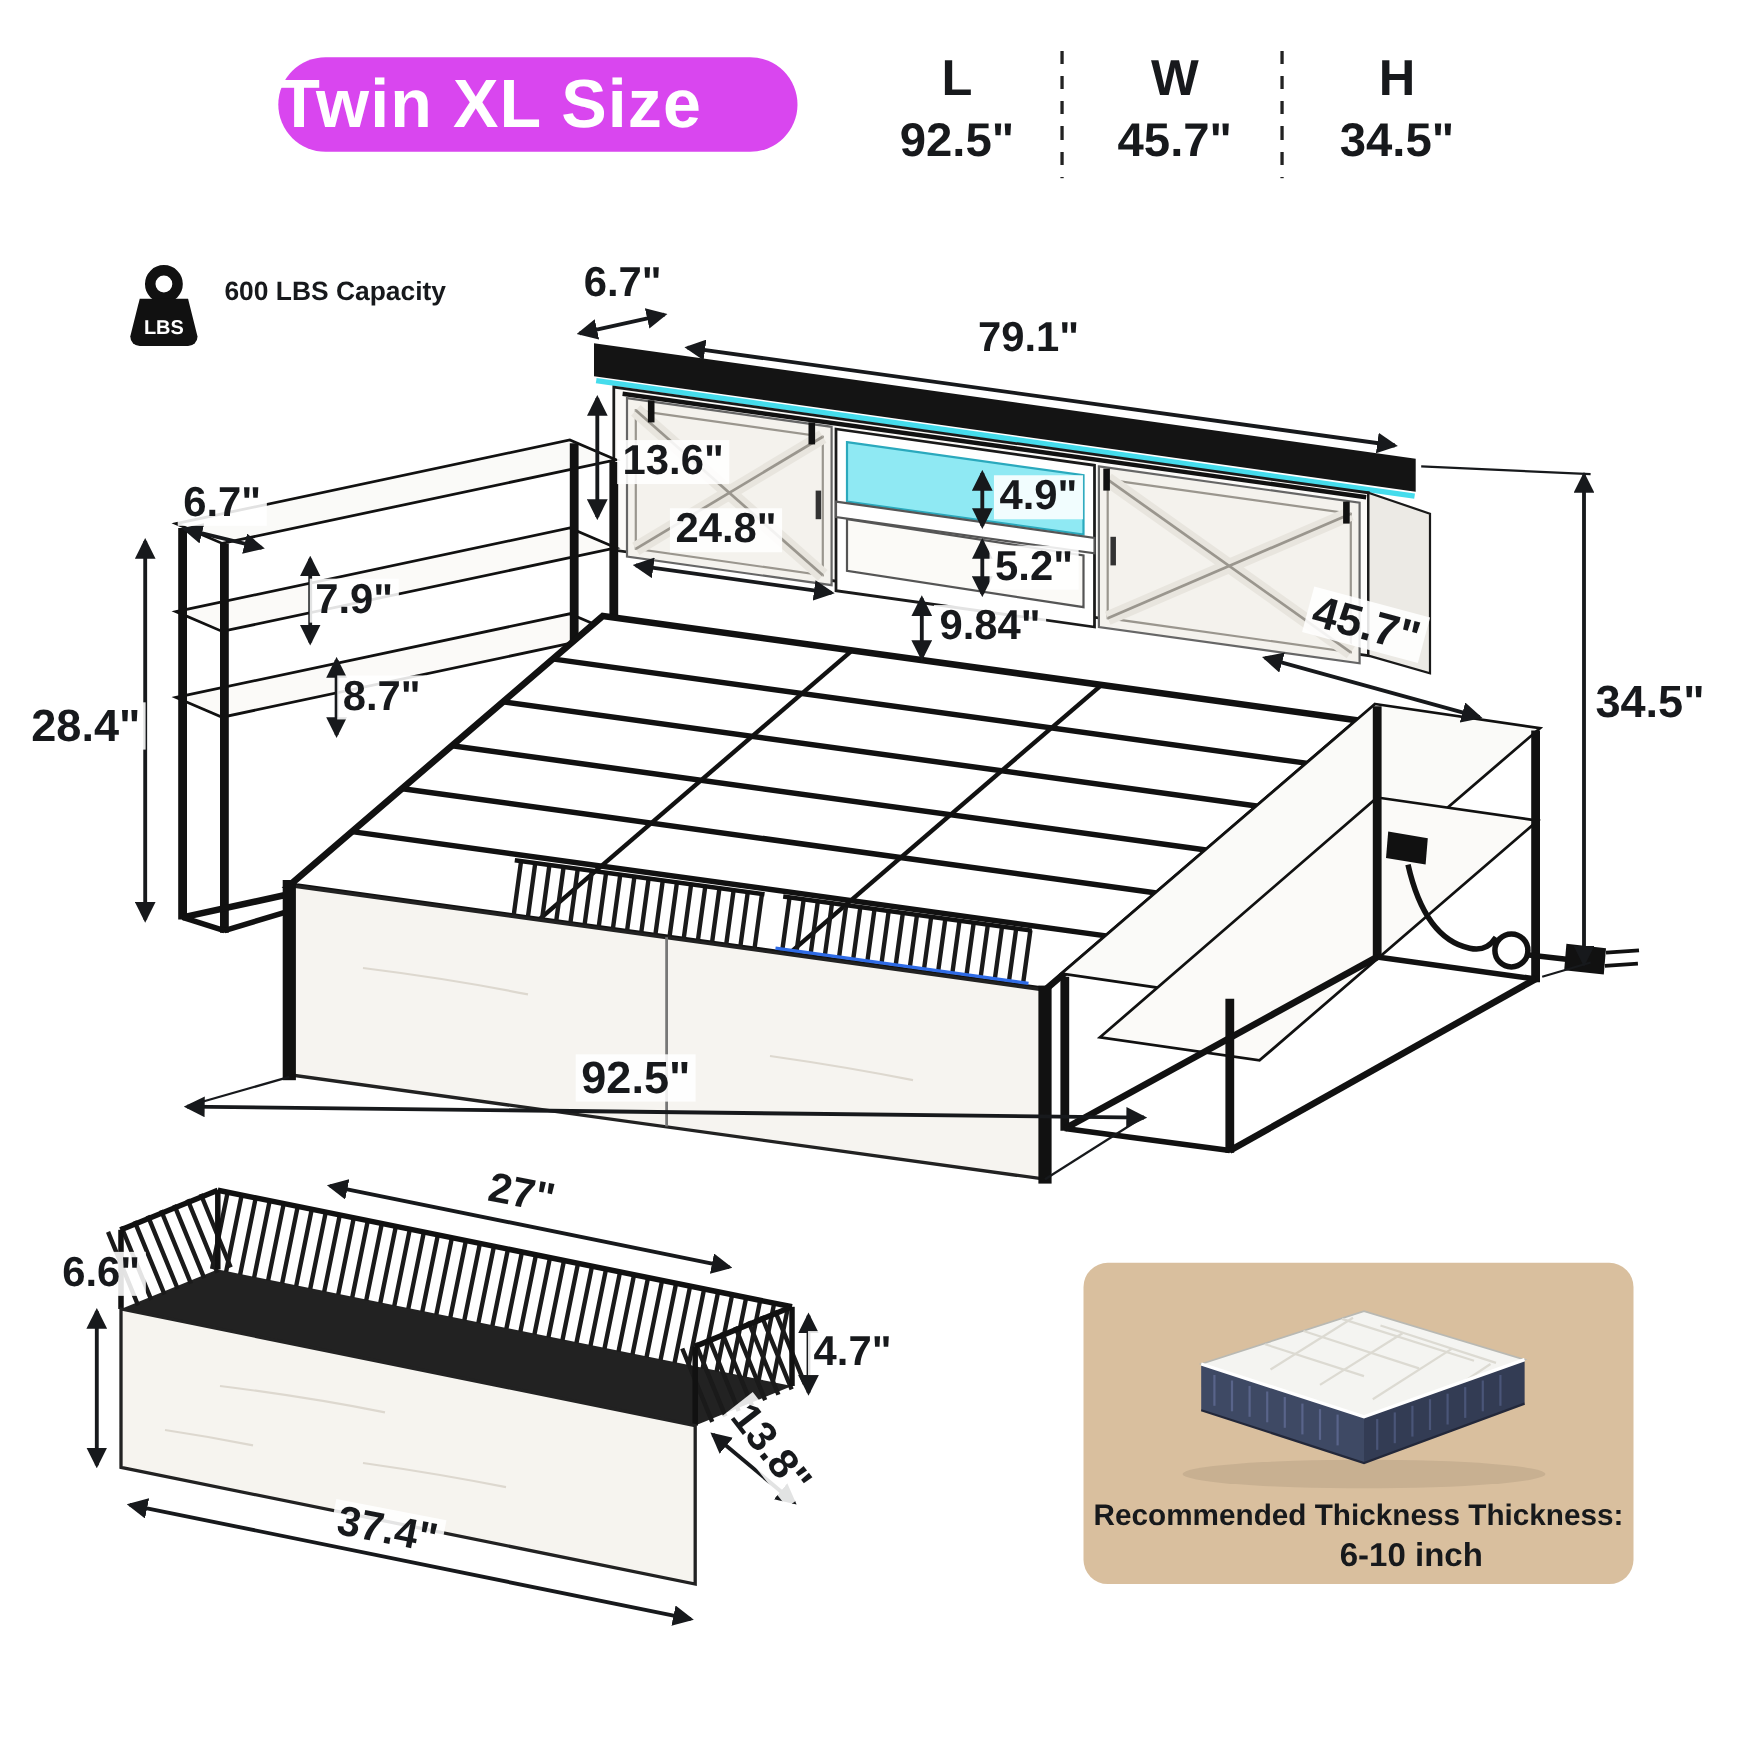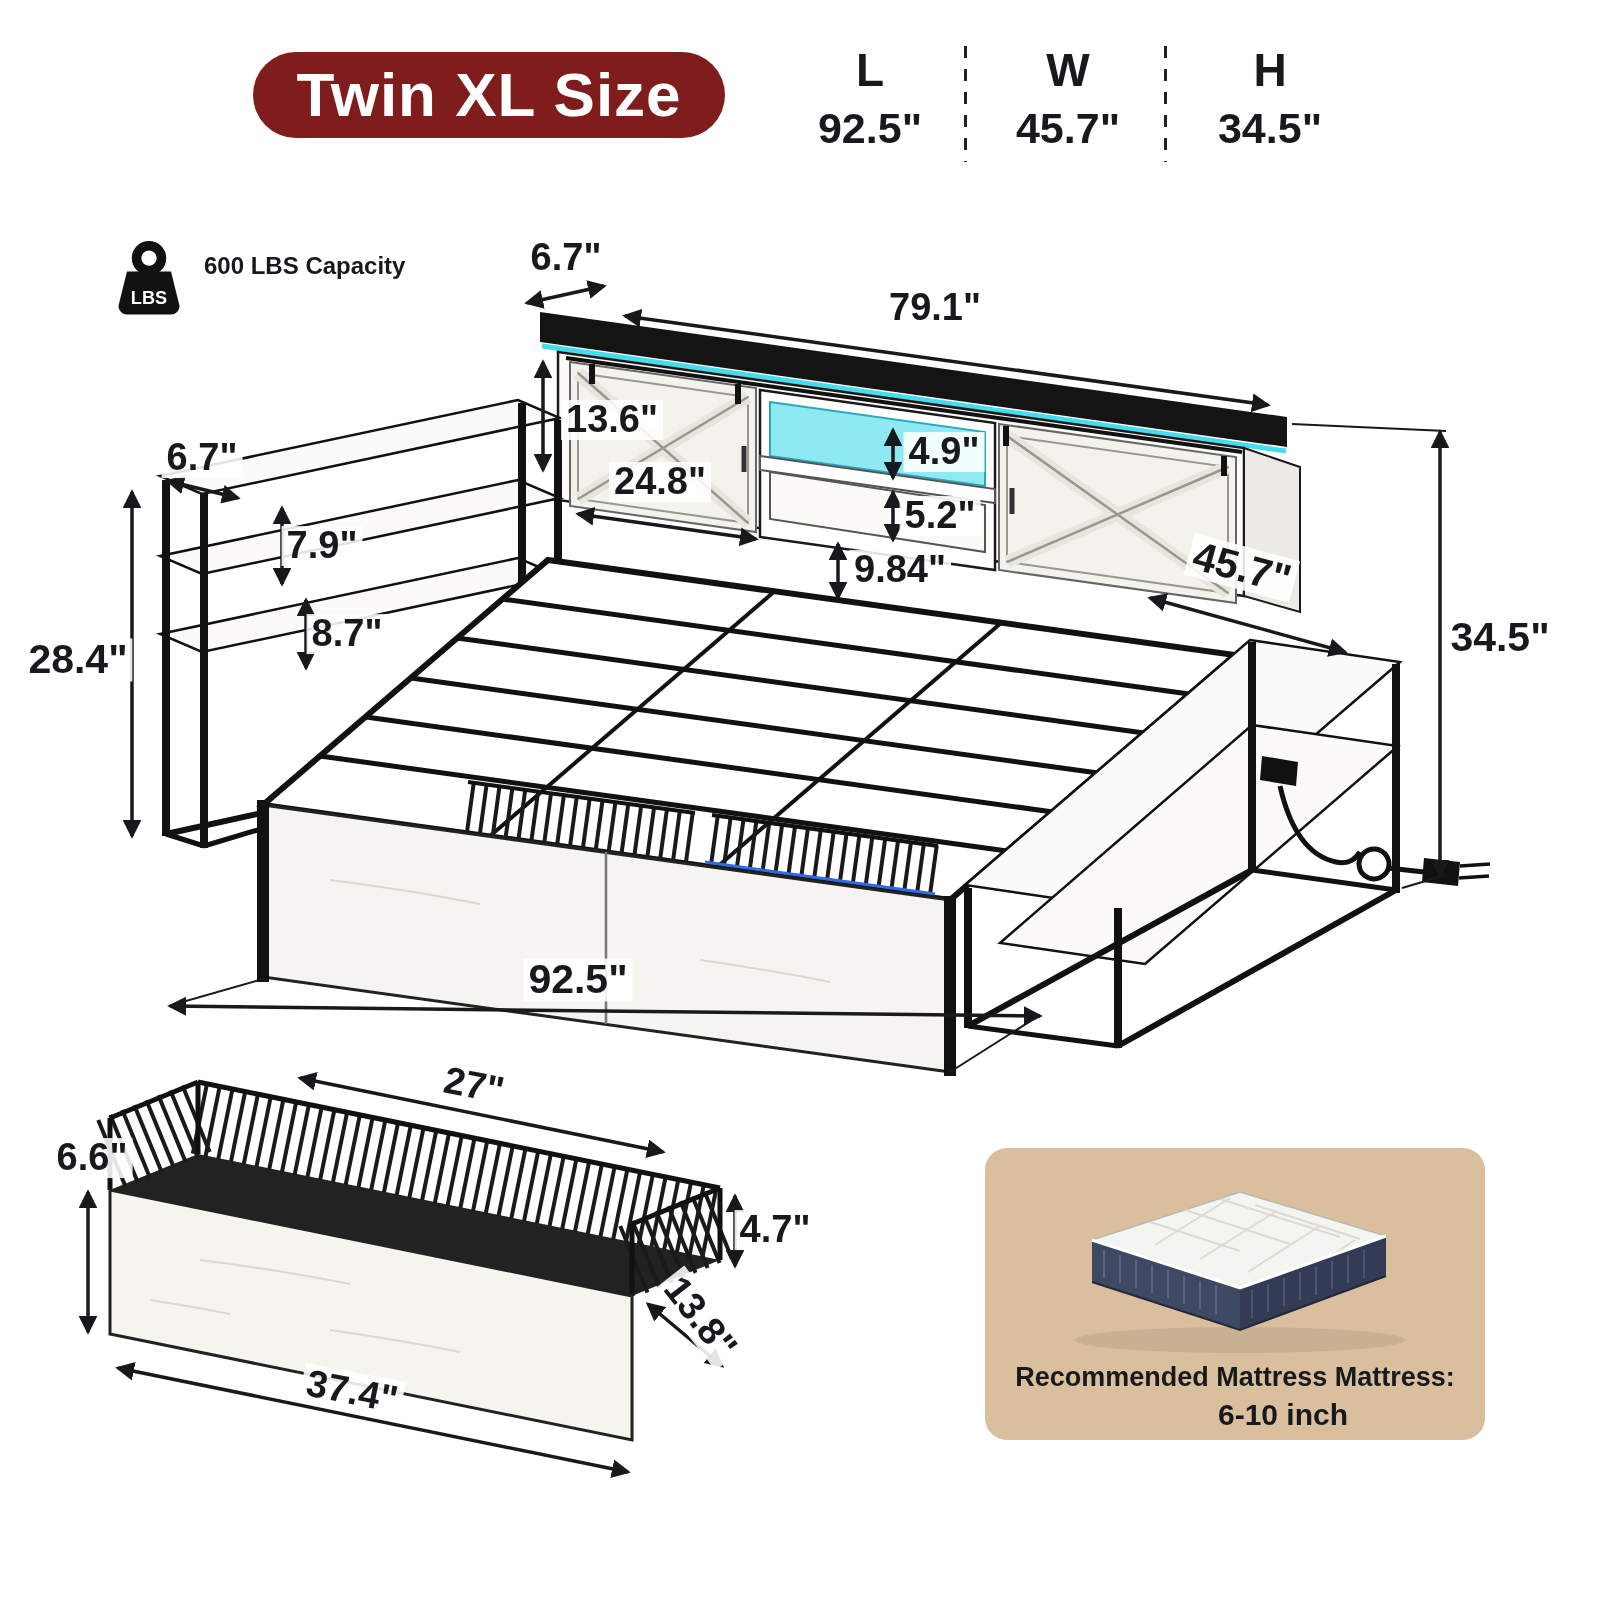--- a/index.html
+++ b/index.html
@@ -1,19 +1,19 @@
 <!DOCTYPE html>
 <html><head>
 <meta charset="utf-8">
 <style>
   html,body{margin:0;padding:0;background:#fff;}
   .canvas{position:relative;width:1600px;height:1600px;background:#fff;overflow:hidden;
           font-family:"Liberation Sans",sans-serif;color:#17191C;}
-  .badge{position:absolute;left:253px;top:52px;width:472px;height:86px;background:#7f1d1d;
-         border-radius:46px;color:#fff;font-size:62px;font-weight:bold;text-align:center;
+  .badge{position:absolute;left:253px;top:52px;width:472px;height:86px;background:#d946ef;
+         border-radius:46px;color:#fff;font-size:62px;font-weight:bold;text-align:left;
          line-height:86px;letter-spacing:1px;}
   .dims-row{position:absolute;left:780px;top:44px;width:620px;height:120px;}
   .dim-col{position:absolute;top:0;width:180px;text-align:center;}
   .dim-letter{font-size:46px;font-weight:bold;line-height:52px;}
   .dim-value{font-size:43px;font-weight:bold;line-height:52px;margin-top:6px;}
   .dim-sep{position:absolute;top:2px;width:3px;height:116px;
            background:repeating-linear-gradient(#222 0 12px,transparent 12px 23px);}
   .capacity{position:absolute;left:106px;top:240px;height:90px;}
   .weight-icon{position:absolute;left:0;top:0;width:86px;height:88px;}
   .cap-text{position:absolute;left:98px;top:12px;font-size:24px;white-space:nowrap;}
@@ -66,21 +66,21 @@
       <path d="M22,33 h46 l9,36 a9,9 0 0 1 -9,9 h-46 a9,9 0 0 1 -9,-9 z" fill="#111"></path>
       <text x="45" y="67" text-anchor="middle" font-size="19" font-weight="bold" fill="#fff">LBS</text>
     </svg>
     <div class="cap-text">
       <b>600 LBS</b>
       <span>Capacity</span>
     </div>
   </div>
 
   <div class="panel"></div>
-  <div class="panel-t1">Recommended Mattress Mattress:</div>
+  <div class="panel-t1">Recommended Thickness Thickness:</div>
   <div class="panel-t2">6-10 inch</div>
 
   <svg class="art" viewBox="0 0 1600 1600">
     <defs>
       <marker id="ah" viewBox="0 0 10 10" refX="8.5" refY="5" markerWidth="5.4" markerHeight="5.4" orient="auto-start-reverse">
         <path d="M0,0 L10,5 L0,10 Z" fill="#17191C"></path>
       </marker>
     </defs>
 
     <g>

